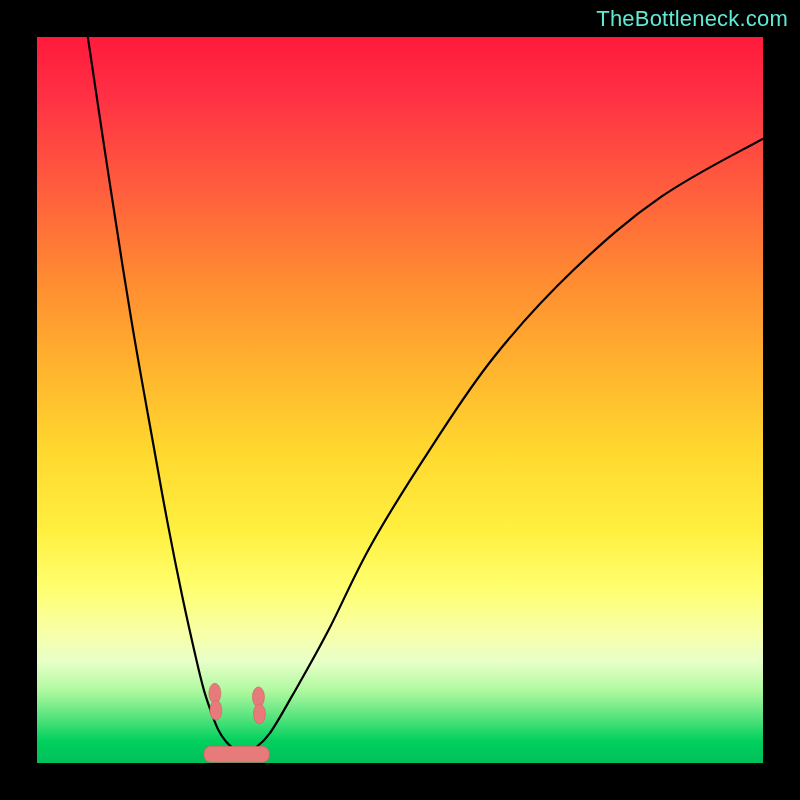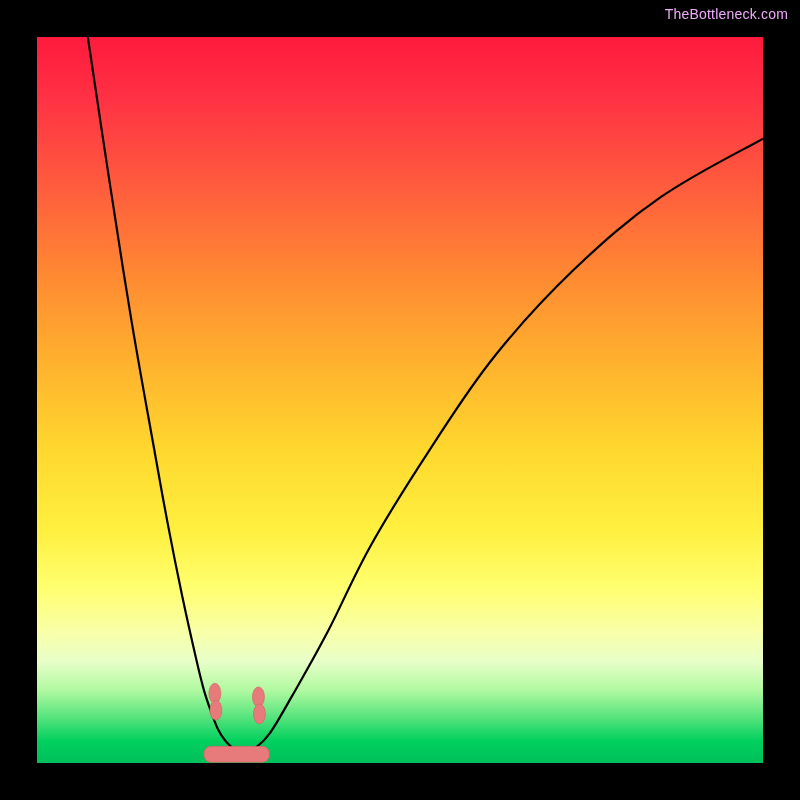--- a/index.html
+++ b/index.html
@@ -42,22 +42,22 @@
       #4fe27a 94%,
       #00d05e 97%,
       #00c05a 100%
     );
     overflow: hidden;
   }
   .watermark {
     position: absolute;
     top: 6px;
     right: 12px;
-    color: #f0abfc;
-    font-size: 14px;
+    color: #5eead4;
+    font-size: 22px;
     font-weight: 500;
     letter-spacing: 0.2px;
     user-select: none;
   }
   svg.curves {
     position: absolute;
     left: 0;
     top: 0;
     width: 726px;
     height: 726px;

